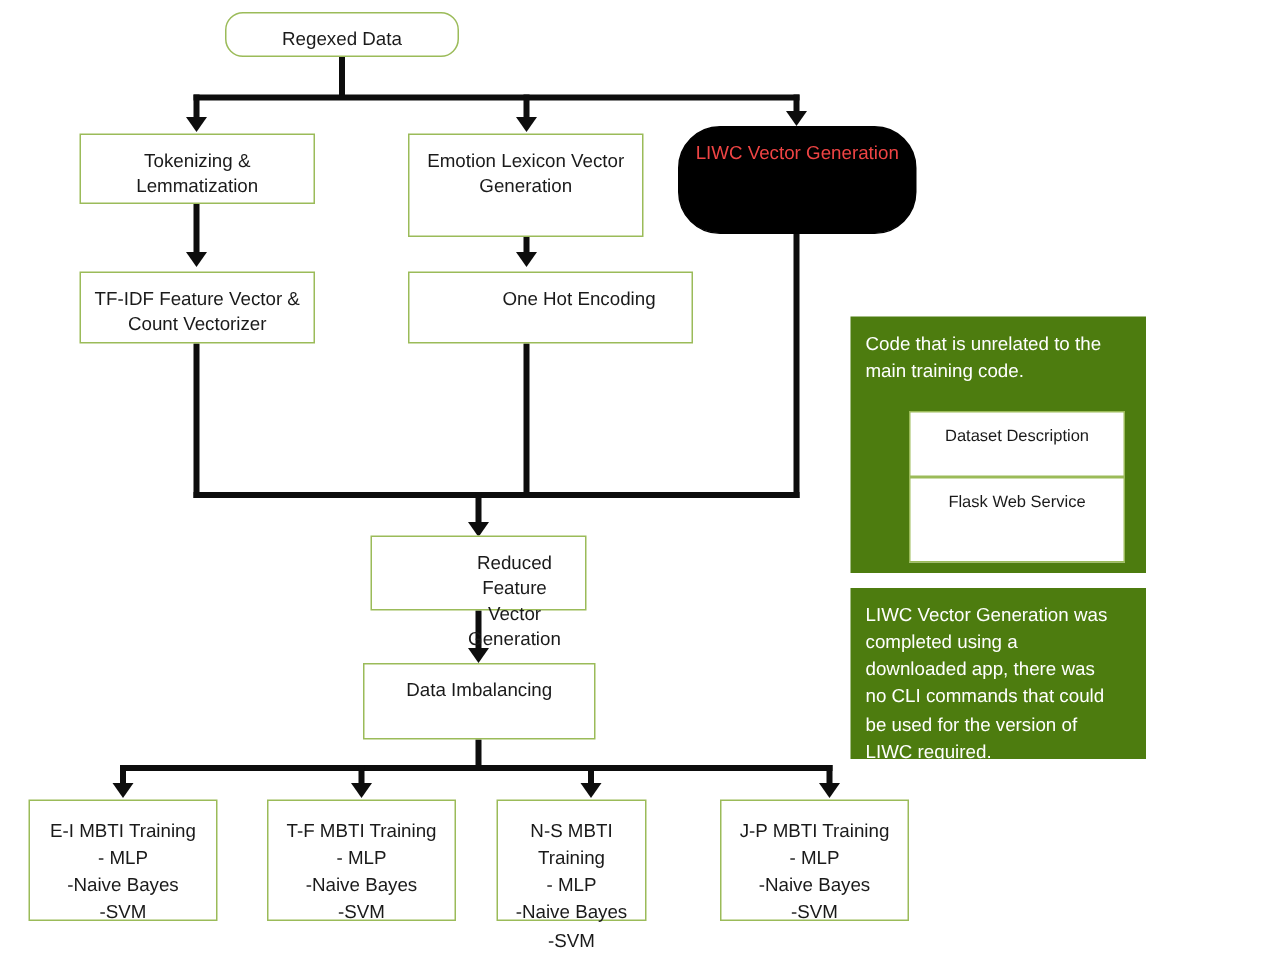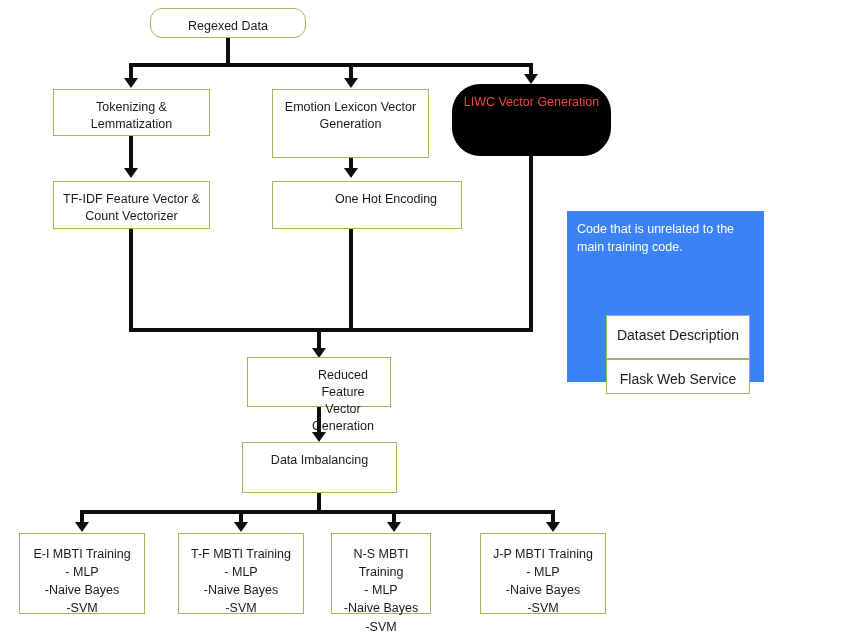--- a/index.html
+++ b/index.html
@@ -37,43 +37,42 @@
     color: #ef4444;
     border-radius: 28px;
   }
   .node.mbti {
     padding-top: 11px;
     line-height: 1.45;
   }
   .panel {
     position: absolute;
     box-sizing: border-box;
-    background: #3b82f6;
+    background: #4d7c0f;
     color: #ffffff;
     font-size: 12.5px;
     line-height: 1.45;
     z-index: 2;
   }
   .panel-text {
     position: absolute;
     left: 10px;
     top: 9px;
     right: 10px;
     white-space: pre-line;
   }
   .subnode {
     position: absolute;
     box-sizing: border-box;
     border: 1.5px solid #9BBB59;
     background: #ffffff;
     color: #1a1a1a;
-    font-size: 14px;
+    font-size: 11px;
     text-align: center;
     padding-top: 9px;
-    margin-top: 41px;
   }
   
   .vline {
     position: absolute;
     width: 4px;
     background: #0d0d0d;
     z-index: 1;
   }
   .hline {
     position: absolute;
@@ -166,17 +165,25 @@
 -SVM</div>
   <div class="node mbti" style="left:480px; top:533px; width:126px; height:81px;">J-P MBTI Training
 - MLP
 -Naive Bayes
 -SVM</div>
 
   <div class="panel" style="left:567px; top:211px; width:197px; height:171px;">
     <div class="panel-text">Code that is unrelated to the
 main training code.</div>
     <div class="subnode" style="left:39px; top:63px; width:144px; height:44px;">Dataset Description</div>
-    <div class="subnode" style="left:39px; top:107px; width:144px; height:35px;">Flask Web Service</div>
+    <div class="subnode" style="left:39px; top:107px; width:144px; height:57px;">Flask Web Service</div>
   </div>
 
+  <div class="panel" style="left:567px; top:392px; width:197px; height:114px;">
+    <div class="panel-text">LIWC Vector Generation was
+completed using a
+downloaded app, there was
+no CLI commands that could
+be used for the version of
+LIWC required.</div>
+  </div>
 
 </div>
 
 </body></html>

